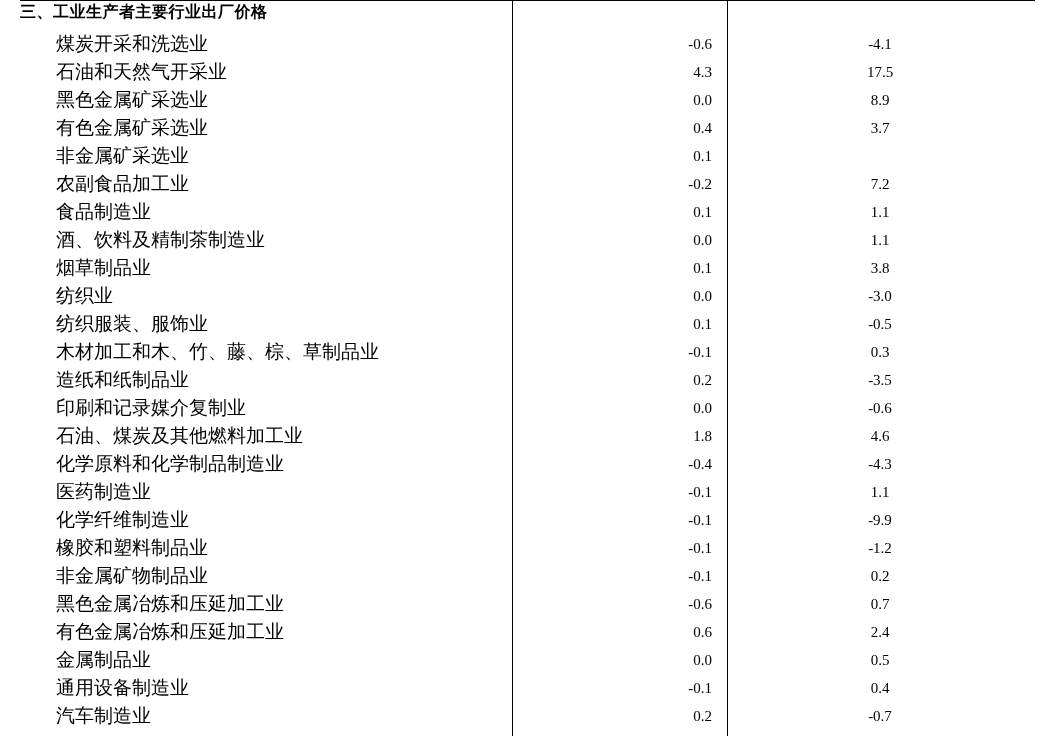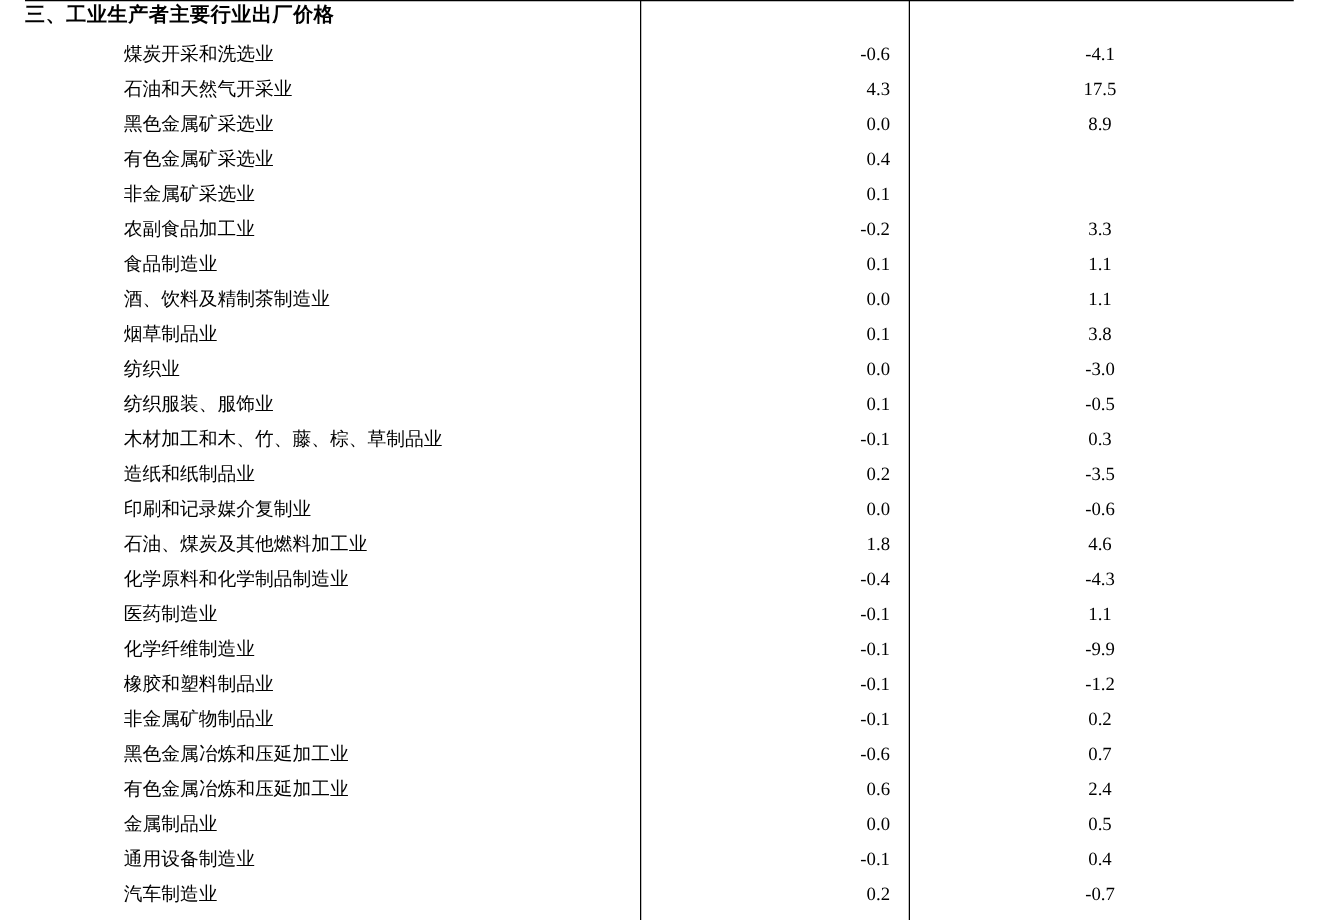--- a/index.html
+++ b/index.html
@@ -59,23 +59,22 @@
   }
   .row {
     position: relative;
     height: 28px;
     line-height: 28px;
   }
   .row .label {
     position: absolute;
     left: 56px;
     top: 0;
-    font-size: 15px;
+    font-size: 19px;
     white-space: nowrap;
-    margin-left: 43px;
   }
   .row .val1 {
     position: absolute;
     left: 500px;
     top: 0;
     width: 212px;
     text-align: right;
     font-size: 15px;
   }
   .row .val2 {
@@ -110,29 +109,30 @@
         <span class="val2">17.5</span>
       </div>
       <div class="row">
         <span class="label">黑色金属矿采选业</span>
         <span class="val1">0.0</span>
         <span class="val2">8.9</span>
       </div>
       <div class="row">
         <span class="label">有色金属矿采选业</span>
         <span class="val1">0.4</span>
+        <span class="val2">3.7</span>
       </div>
       <div class="row">
         <span class="label">非金属矿采选业</span>
         <span class="val1">0.1</span>
       </div>
       <div class="row">
         <span class="label">农副食品加工业</span>
         <span class="val1">-0.2</span>
-        <span class="val2">3.3</span>
+        <span class="val2">7.2</span>
       </div>
       <div class="row">
         <span class="label">食品制造业</span>
         <span class="val1">0.1</span>
         <span class="val2">1.1</span>
       </div>
       <div class="row">
         <span class="label">酒、饮料及精制茶制造业</span>
         <span class="val1">0.0</span>
         <span class="val2">1.1</span>

